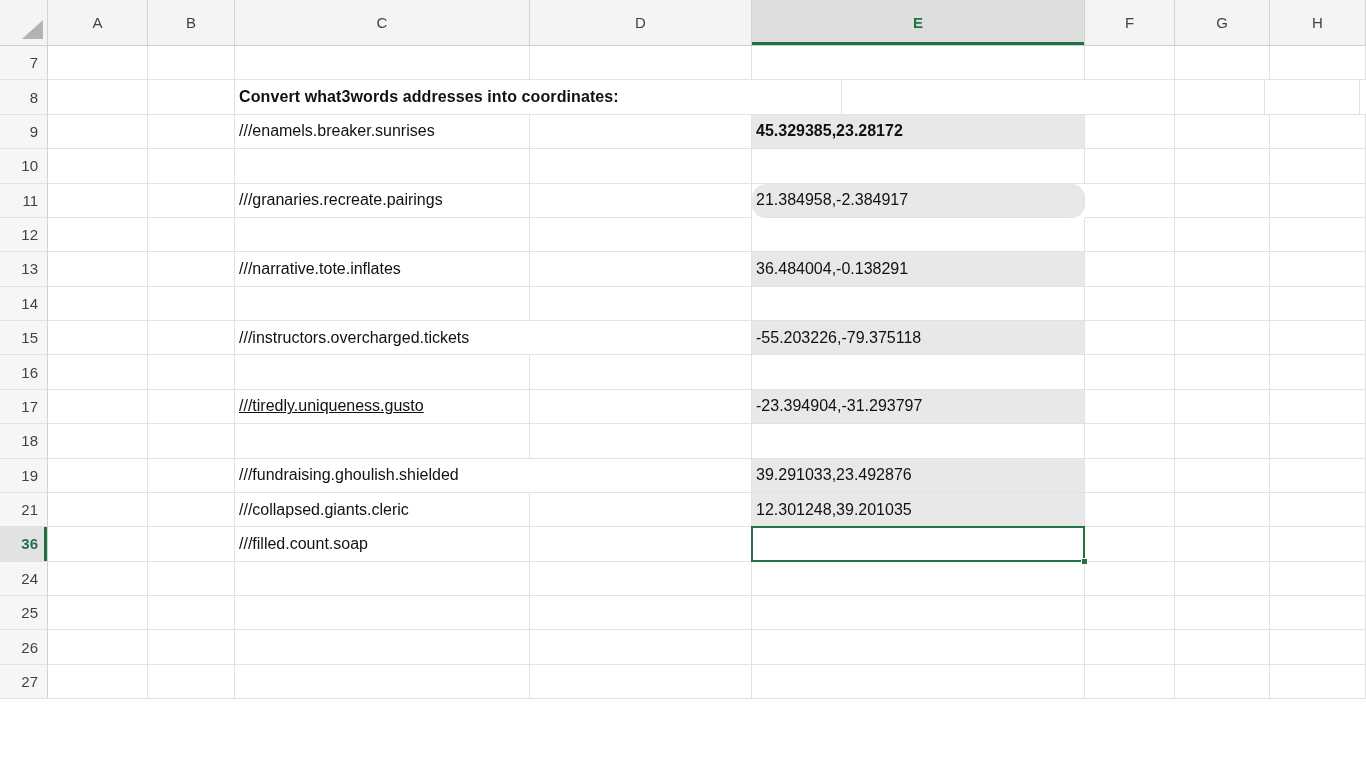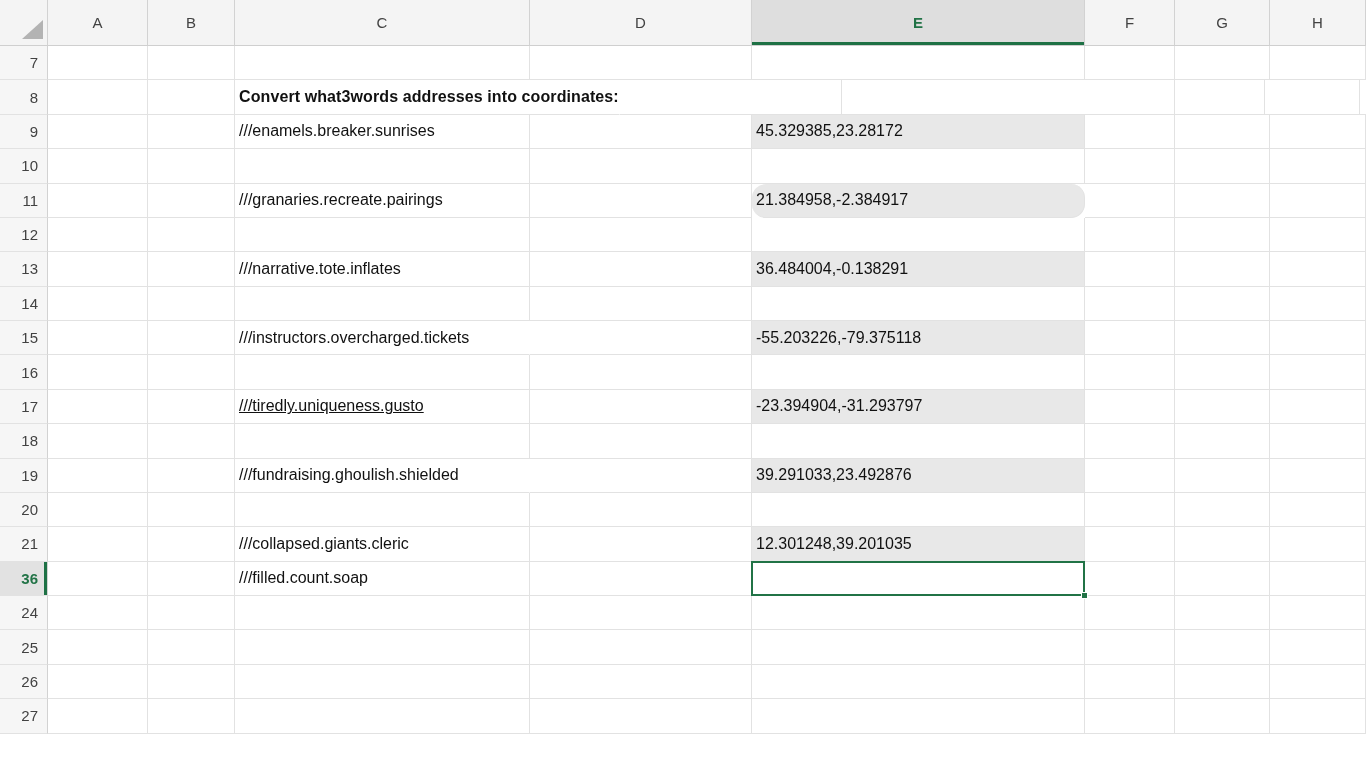--- a/index.html
+++ b/index.html
@@ -143,21 +143,21 @@
         <div class="cell" style="flex: 0 0 96px;"></div>
       </div>
       <div class="grid-row">
         <div class="row-header">9</div>
         <div class="cell" style="flex: 0 0 100px;"></div>
         <div class="cell" style="flex: 0 0 87px;"></div>
         <div class="cell overflow" style="flex: 0 0 295px;">
           <span>///enamels.breaker.sunrises</span>
         </div>
         <div class="cell" style="flex: 0 0 222px;"></div>
-        <div class="cell filled" style="flex: 0 0 333px;">
+        <div class="cell filled" style="flex: 0 0 333px; font-weight: bold;">
           <span>45.329385,23.28172</span>
         </div>
         <div class="cell" style="flex: 0 0 90px;"></div>
         <div class="cell" style="flex: 0 0 95px;"></div>
         <div class="cell" style="flex: 0 0 96px;"></div>
       </div>
       <div class="grid-row">
         <div class="row-header">10</div>
         <div class="cell" style="flex: 0 0 100px;"></div>
         <div class="cell" style="flex: 0 0 87px;"></div>
@@ -276,31 +276,20 @@
         <div class="row-header">19</div>
         <div class="cell" style="flex: 0 0 100px;"></div>
         <div class="cell" style="flex: 0 0 87px;"></div>
         <div class="cell overflow nrb" style="flex: 0 0 295px;">
           <span>///fundraising.ghoulish.shielded</span>
         </div>
         <div class="cell" style="flex: 0 0 222px;"></div>
         <div class="cell filled" style="flex: 0 0 333px;">
           <span>39.291033,23.492876</span>
         </div>
-        <div class="cell" style="flex: 0 0 90px;"></div>
-        <div class="cell" style="flex: 0 0 95px;"></div>
-        <div class="cell" style="flex: 0 0 96px;"></div>
-      </div>
-      <div class="grid-row">
-        <div class="row-header">20</div>
-        <div class="cell" style="flex: 0 0 100px;"></div>
-        <div class="cell" style="flex: 0 0 87px;"></div>
-        <div class="cell" style="flex: 0 0 295px;"></div>
-        <div class="cell" style="flex: 0 0 222px;"></div>
-        <div class="cell" style="flex: 0 0 333px;"></div>
         <div class="cell" style="flex: 0 0 90px;"></div>
         <div class="cell" style="flex: 0 0 95px;"></div>
         <div class="cell" style="flex: 0 0 96px;"></div>
       </div>
       <div class="grid-row">
         <div class="row-header">21</div>
         <div class="cell" style="flex: 0 0 100px;"></div>
         <div class="cell" style="flex: 0 0 87px;"></div>
         <div class="cell overflow" style="flex: 0 0 295px;">
           <span>///collapsed.giants.cleric</span>

